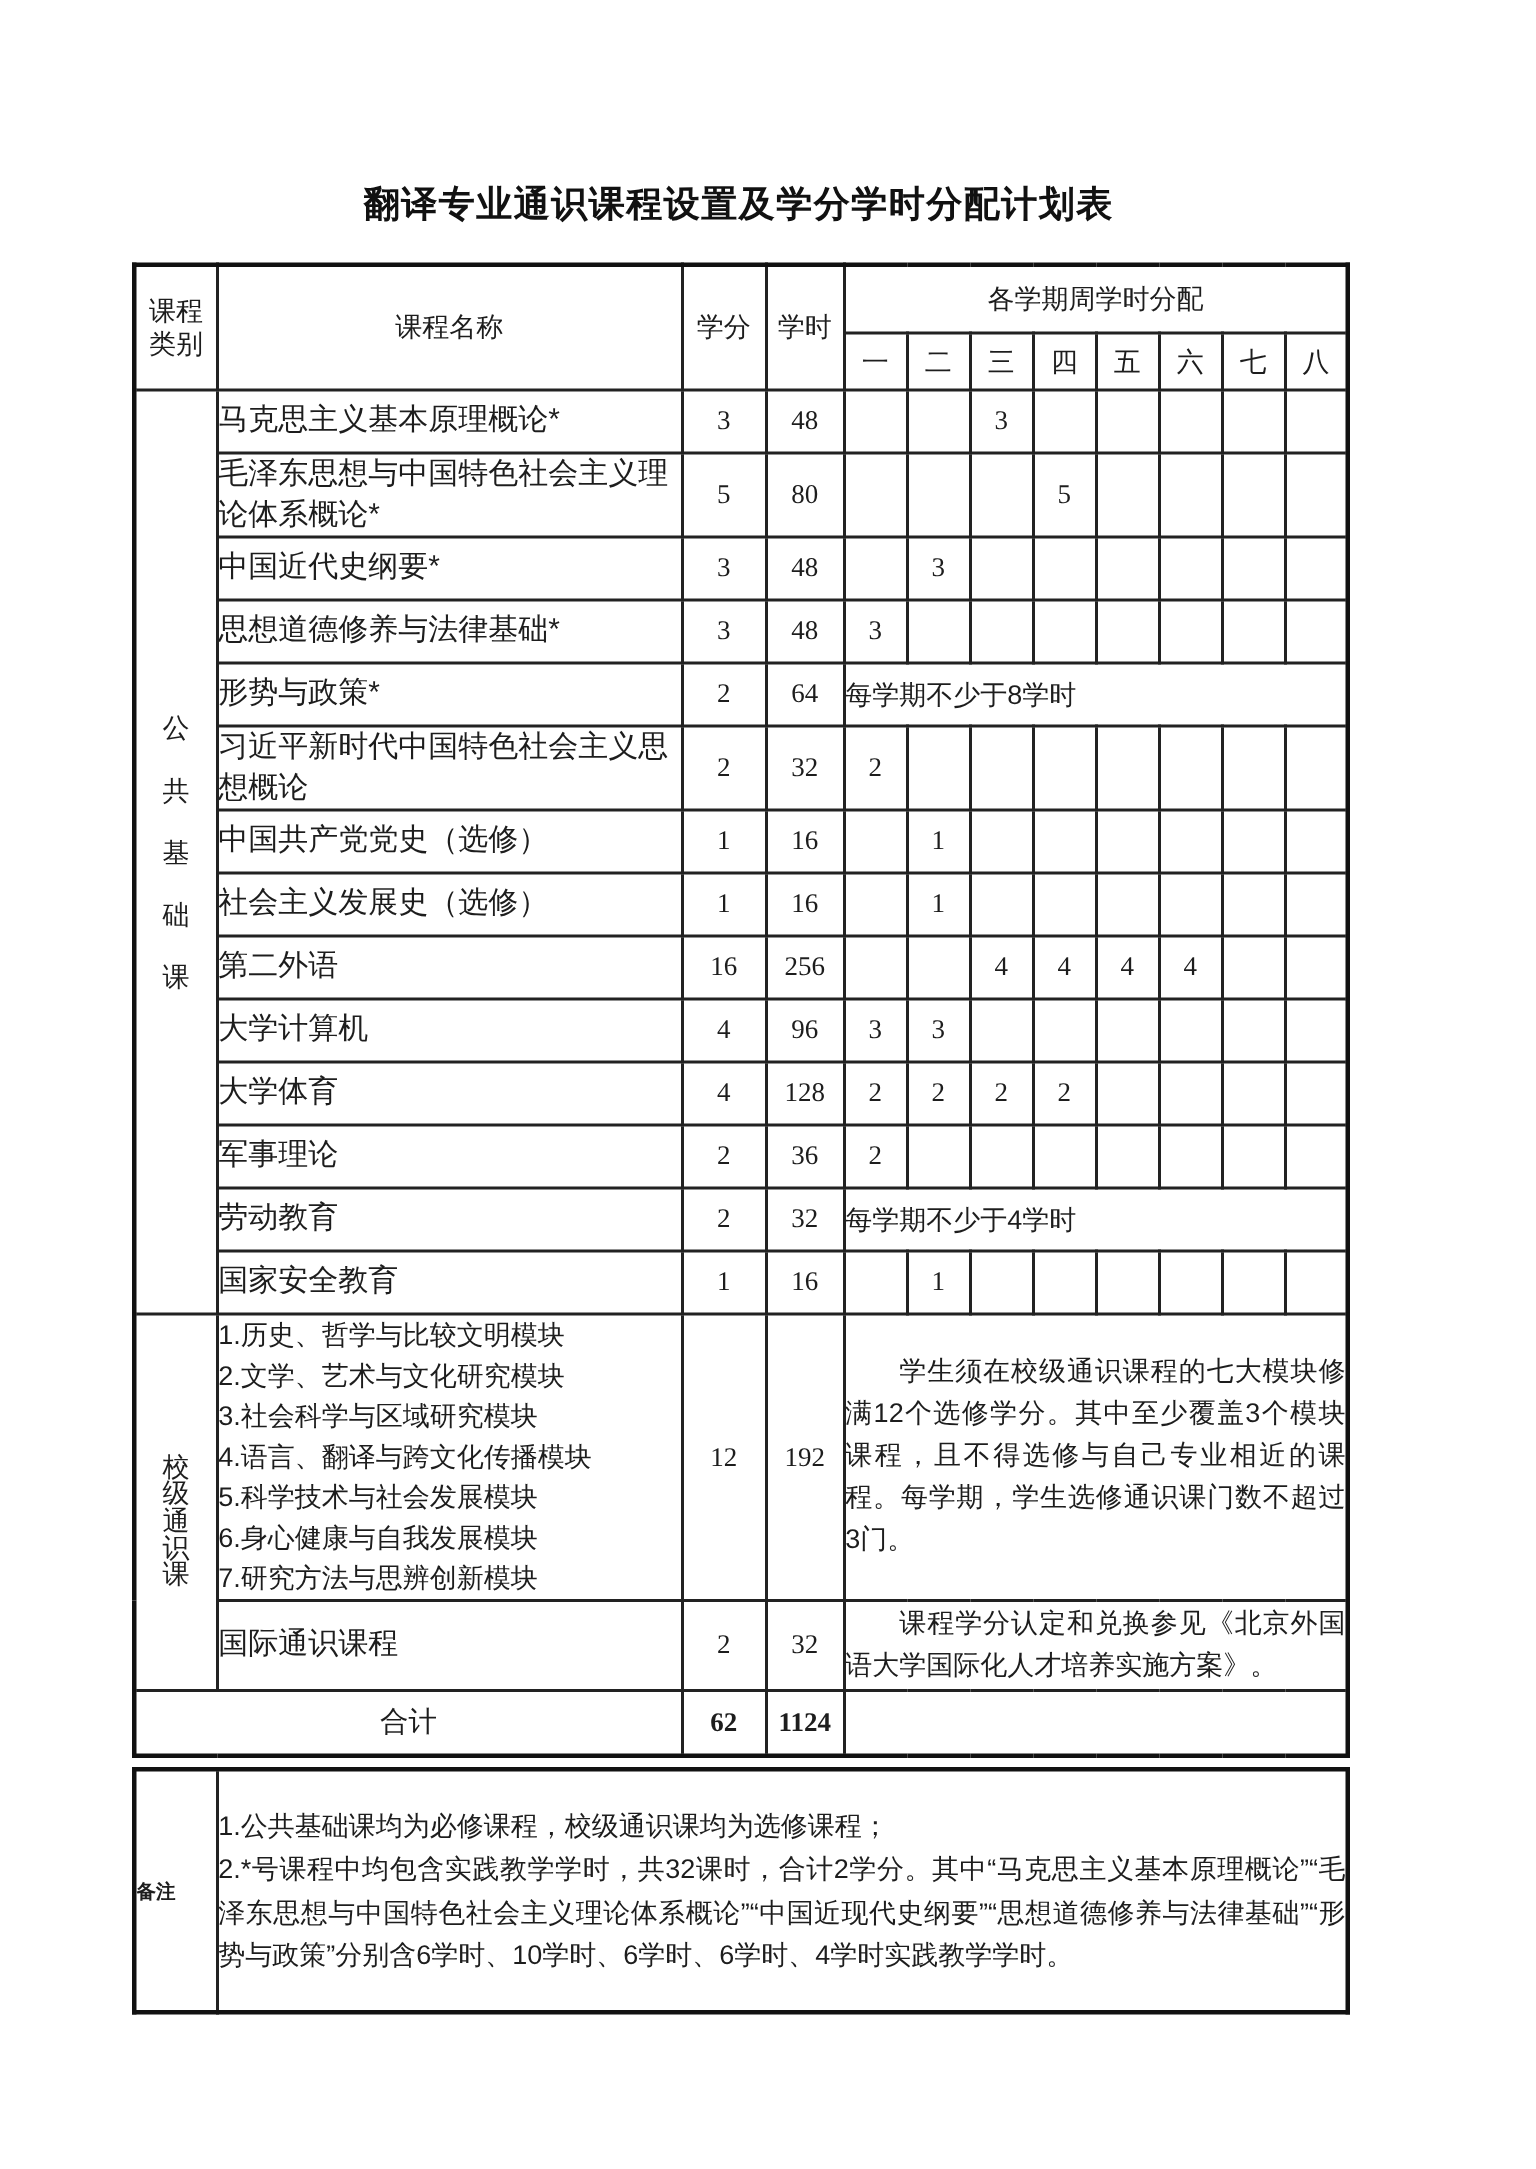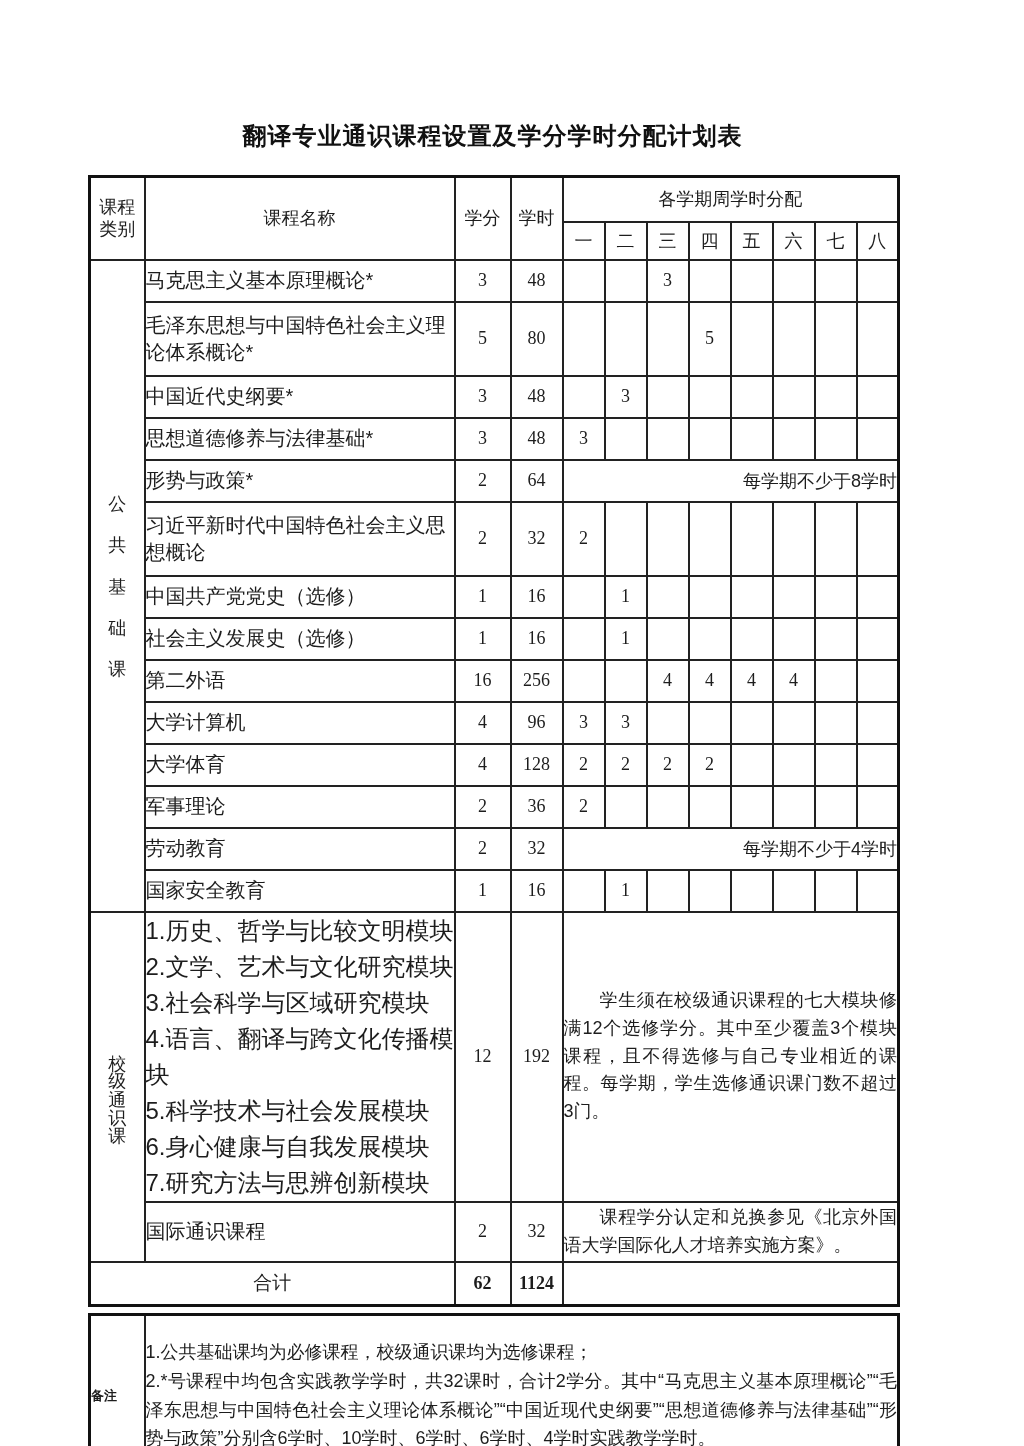--- a/index.html
+++ b/index.html
@@ -5,33 +5,33 @@
   html,body{margin:0;padding:0;background:#ffffff;}
   body{width:1024px;height:1446px;font-family:"Liberation Sans","DejaVu Sans",sans-serif;color:#1d1d1d;}
   .page{position:relative;width:1024px;height:1446px;background:#fff;overflow:hidden;padding-left:30px;}
   .title{position:absolute;top:120px;left:88px;width:809px;margin:0;text-align:center;
          font-size:24px;font-weight:bold;letter-spacing:1px;color:#111;}
   .wrap{position:absolute;left:88px;top:175px;width:809px;}
   table.tbl{border-collapse:collapse;table-layout:fixed;width:809px;border:3px solid #111;}
   table.tbl td{border:2px solid #222;padding:0;overflow:hidden;}
   
   tr.h1{height:45px;} tr.h2{height:38px;}
-  tr.s{height:42px;} tr.d{height:74px;}
+  tr.s{height:42px;} tr.d{height:56px;}
   tr.m{height:182px;} tr.g{height:60px;} tr.t{height:44px;}
   
   .hdr{text-align:center;font-size:18px;padding:2px;line-height:1.25;}
   .semh{text-align:center;font-size:18px;}
   .name{text-align:left;font-size:20px;padding:4px 8px;line-height:1.35;}
   .num{text-align:center;font-family:"Liberation Serif","DejaVu Serif",serif;font-size:18px;}
-  .note{text-align:right;font-size:18px;}
+  .note{text-align:left;font-size:18px;}
   .cat{text-align:center;vertical-align:middle;}
   .vtext{display:inline-block;writing-mode:vertical-lr;text-orientation:upright;font-size:18px;}
   .sp-wide{letter-spacing:2.3em;}
   .sp-med{letter-spacing:1.0em;}
-  .mods{white-space:pre-line;font-size:24px;line-height:1.5;padding:6px 8px;vertical-align:middle;text-align:left;}
+  .mods{white-space:pre-line;font-size:18px;line-height:1.5;padding:6px 8px;vertical-align:middle;text-align:left;}
   .note-block{text-align:justify;font-size:18px;padding:6px 10px;text-indent:2em;vertical-align:middle;line-height:1.55;}
   .total-label{text-align:center;font-size:19px;font-weight:normal;}
   .num.b{font-weight:bold;}
   .thickt{border-top:3px solid #111;}
   .thickb{border-bottom:3px solid #111;}
   table.rem{margin-top:6px;}
   tr.r{height:162px;}
   .rem-label{text-align:left;font-size:13px;font-weight:bold;vertical-align:middle;}
   .rem-text{font-size:18px;line-height:1.6;padding:8px 14px;text-align:justify;white-space:pre-line;vertical-align:middle;}
 </style>

